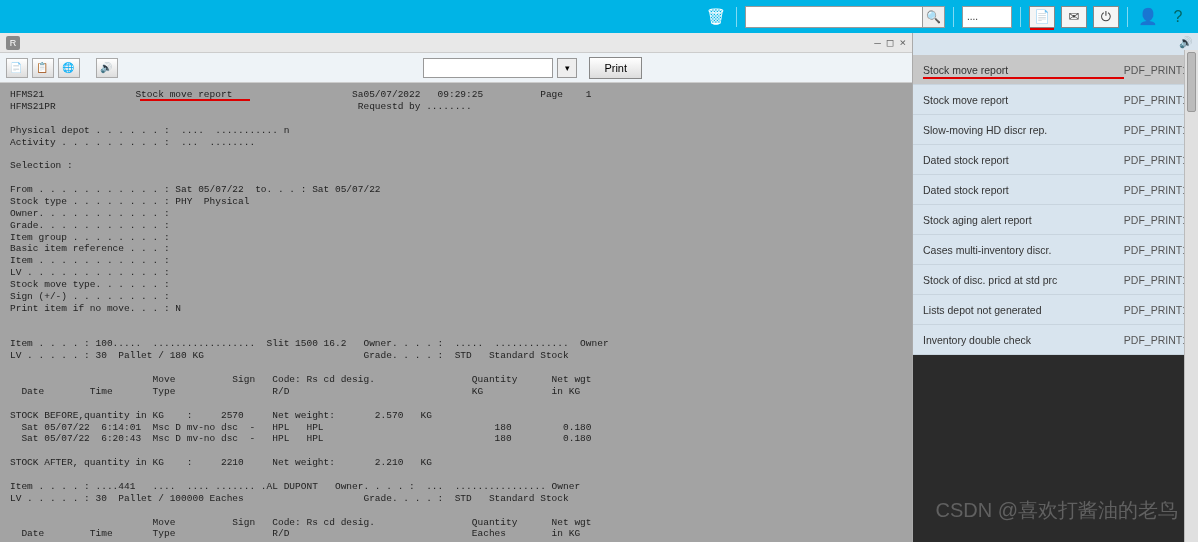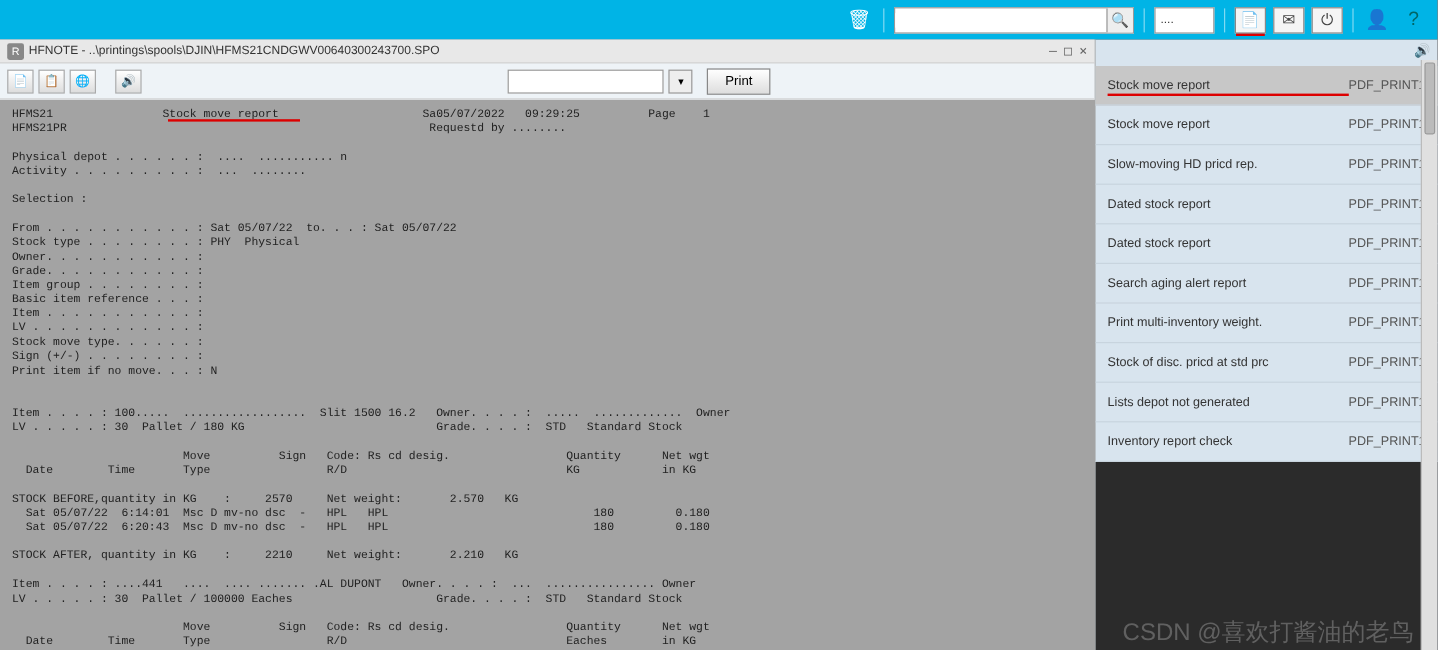--- a/index.html
+++ b/index.html
@@ -28,26 +28,26 @@
 .toolbar .filter{width:130px;height:20px;border:1px solid #999;background:#fff;font-size:11px;padding:0 4px}
 .toolbar .drop{width:20px;height:20px;border:1px solid #999;background:#eee;font-size:9px;display:flex;align-items:center;justify-content:center}
 .toolbar .search-btn{height:22px;padding:0 14px;border:1px solid #888;background:linear-gradient(#fff,#ddd);font-size:11px;margin-left:8px}
 .report{flex:1;overflow:auto;background:#a3a3a3;padding:6px 10px;position:relative}
 .report pre{font-family:'Courier New',monospace;font-size:9.5px;line-height:1.25;color:#222;white-space:pre}
 .report .hl{position:absolute;height:2px;background:#d00}
 .vscroll{position:absolute;right:0;top:50px;bottom:0;width:14px;background:#e0e0e0;border-left:1px solid #bbb}
 .vscroll .thumb{position:absolute;top:2px;left:2px;right:2px;height:60px;background:#bbb;border:1px solid #999;border-radius:2px}
 .right{width:285px;background:#d8e4ee;display:flex;flex-direction:column}
 .right .spk{width:16px;height:16px;align-self:flex-end;margin:3px;font-size:11px;color:#c00}
-.right .row{height:30px;display:flex;align-items:center;padding:16px 10px;font-size:10.5px;color:#333;border-bottom:1px solid #c8d4de;cursor:pointer}
+.right .row{height:30px;display:flex;align-items:center;padding:0 10px;font-size:10.5px;color:#333;border-bottom:1px solid #c8d4de;cursor:pointer}
 .right .row.sel{background:#c7c7c7}
 .right .row .lbl{flex:1}
 .right .row .val{color:#555}
 .right .dark{flex:1;background:#2b2b2b}
-.watermark{position:absolute;right:20px;bottom:2px;font-size:20px;color:rgba(120,120,120,.7);font-family:sans-serif;pointer-events:none}
+.watermark{position:absolute;right:20px;bottom:18px;font-size:20px;color:rgba(120,120,120,.7);font-family:sans-serif;pointer-events:none}
 </style>
 </head>
 <body>
 
 <div class="topbar">
   <div class="spacer"></div>
   <div class="tb-icon">🗑</div>
   <div class="sep"></div>
   <div class="search-wrap">
     <input placeholder="" style="">
@@ -61,21 +61,20 @@
   <div class="icon-btn">⏻</div>
   <div class="sep"></div>
   <div class="tb-icon">👤</div>
   <div class="tb-icon" style="color:#066">?</div>
 </div>
 
 <div class="main">
   <div class="left">
     <div class="win-title">
       <div class="r-badge">R</div>
-      <span>HFNOTE - ..\printings\spools\DJIN\HFMS21CNDGWV00640300243700.SPO</span>
       <div class="wspacer"></div>
       <span class="win-ctrl">—</span>
       <span class="win-ctrl">□</span>
       <span class="win-ctrl">×</span>
     </div>
     <div class="toolbar">
       <div class="tb">📄</div>
       <div class="tb">📋</div>
       <div class="tb">🌐</div>
       <div style="width:8px"></div>
@@ -154,49 +153,49 @@
     <div id="side-rows">
         <div class="row sel">
           <span class="lbl red-under">Stock move report</span>
           <span class="val">PDF_PRINT1</span>
         </div>
         <div class="row">
           <span class="lbl">Stock move report</span>
           <span class="val">PDF_PRINT1</span>
         </div>
         <div class="row">
-          <span class="lbl">Slow-moving HD pricd rep.</span>
+          <span class="lbl">Slow-moving HD discr rep.</span>
           <span class="val">PDF_PRINT1</span>
         </div>
         <div class="row">
           <span class="lbl">Dated stock report</span>
           <span class="val">PDF_PRINT1</span>
         </div>
         <div class="row">
           <span class="lbl">Dated stock report</span>
           <span class="val">PDF_PRINT1</span>
         </div>
         <div class="row">
-          <span class="lbl">Search aging alert report</span>
-          <span class="val">PDF_PRINT1</span>
-        </div>
-        <div class="row">
-          <span class="lbl">Print multi-inventory weight.</span>
+          <span class="lbl">Stock aging alert report</span>
+          <span class="val">PDF_PRINT1</span>
+        </div>
+        <div class="row">
+          <span class="lbl">Cases multi-inventory discr.</span>
           <span class="val">PDF_PRINT1</span>
         </div>
         <div class="row">
           <span class="lbl">Stock of disc. pricd at std prc</span>
           <span class="val">PDF_PRINT1</span>
         </div>
         <div class="row">
           <span class="lbl">Lists depot not generated</span>
           <span class="val">PDF_PRINT1</span>
         </div>
         <div class="row">
-          <span class="lbl">Inventory report check</span>
+          <span class="lbl">Inventory double check</span>
           <span class="val">PDF_PRINT1</span>
         </div>
       </div>
     <div class="dark"></div>
   </div>
 </div>
 
 <div class="watermark">CSDN @喜欢打酱油的老鸟</div>
 
 </body></html>

